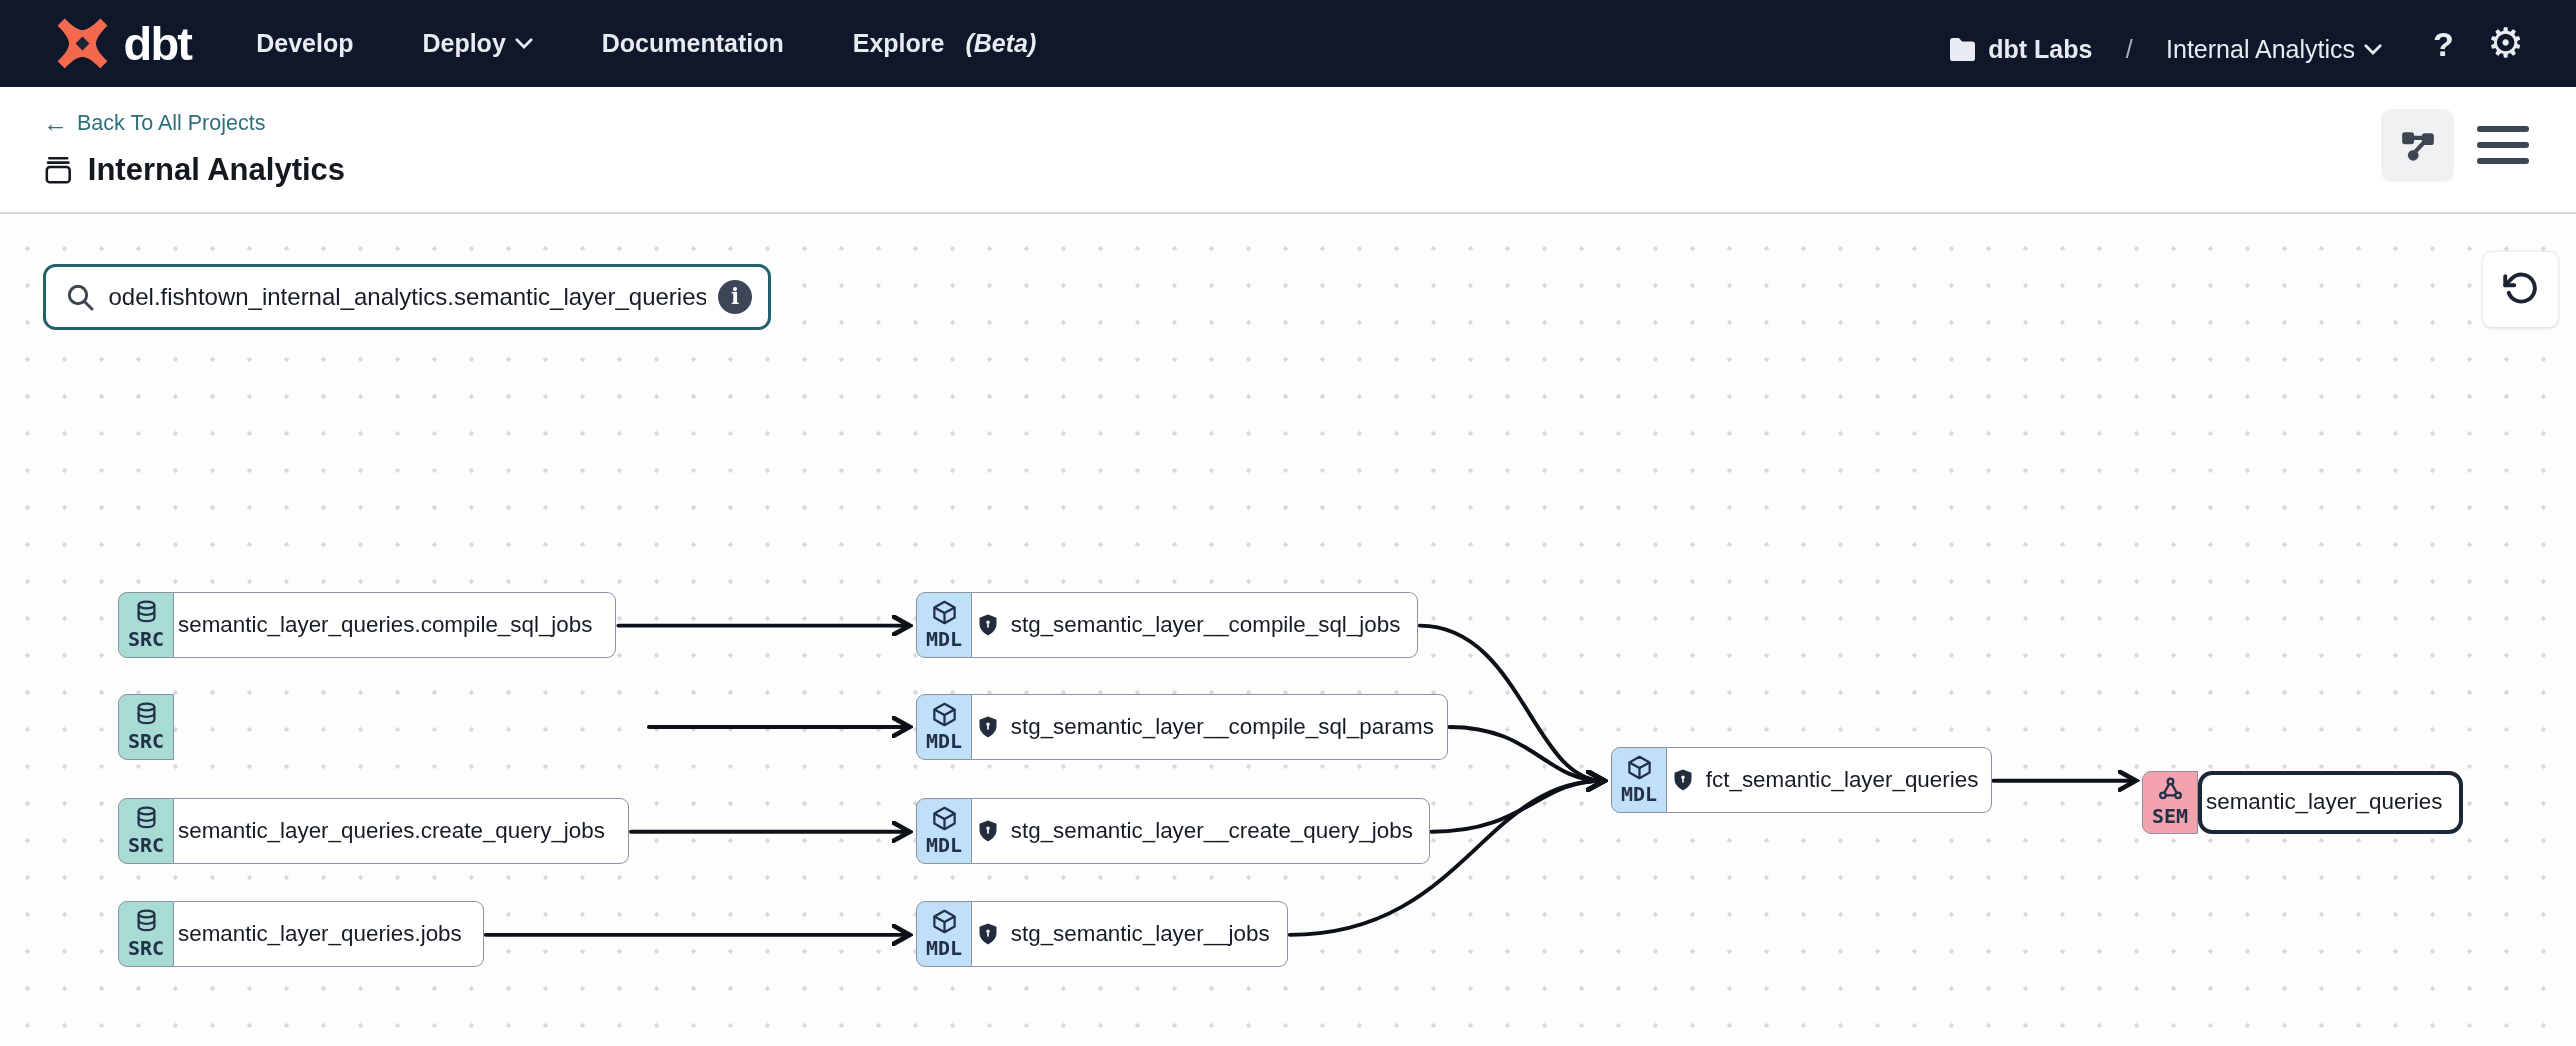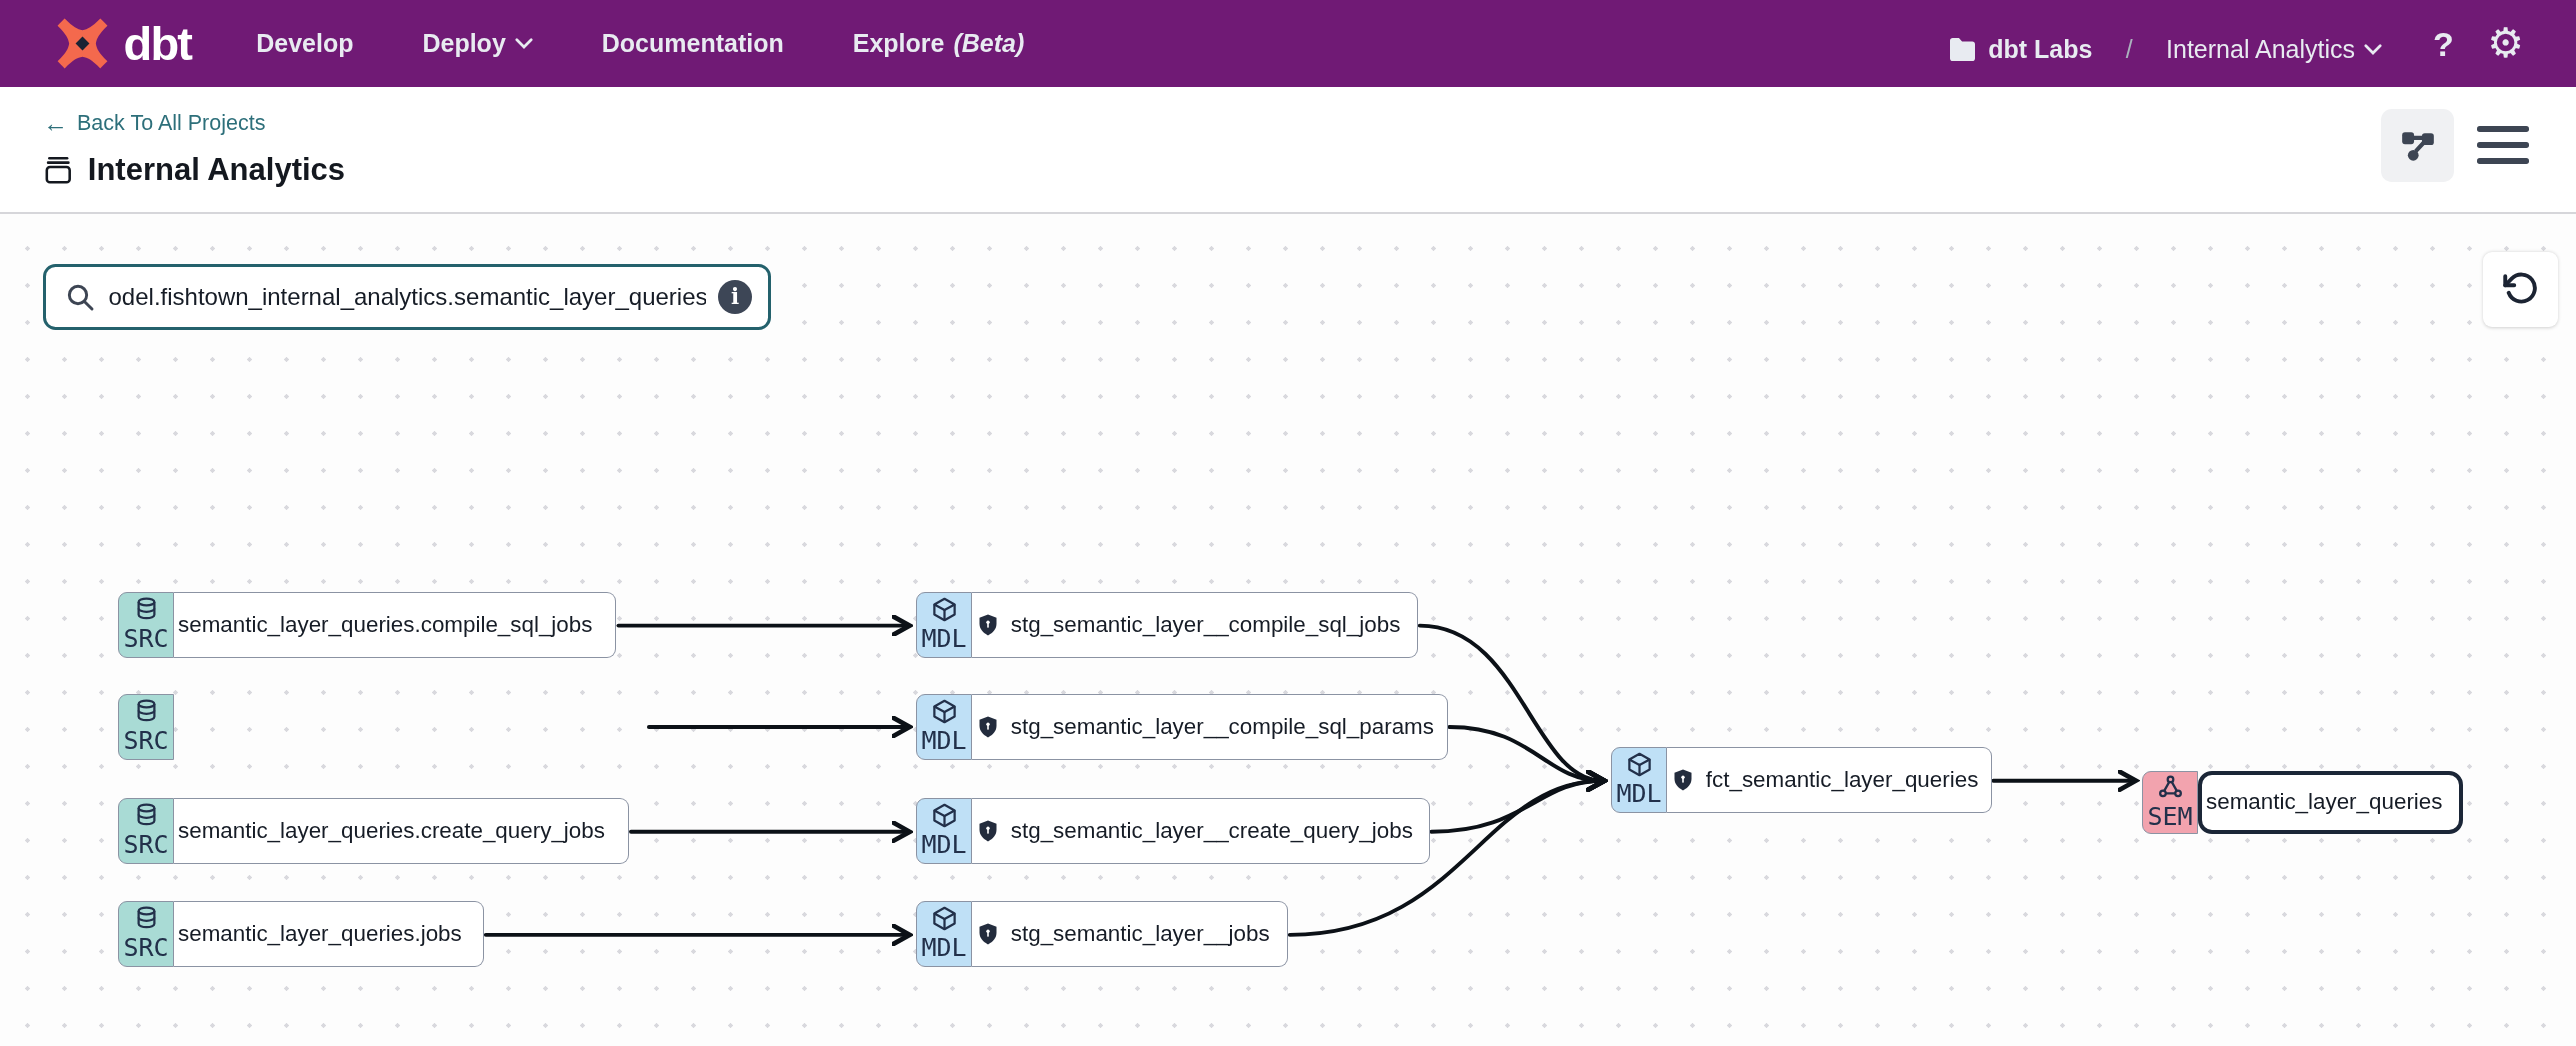--- a/index.html
+++ b/index.html
@@ -1,27 +1,27 @@
 <!DOCTYPE html>
 <html style="font-size:14.3px"><head>
 <meta charset="utf-8">
 <style>
   * { margin:0; padding:0; box-sizing:border-box; }
   html,body { width:2576px; height:1047px; overflow:hidden; background:#fff;
               font-family:"Liberation Sans", sans-serif; }
 
   
-  .navbar { height:87px; background:#701a75; display:flex; align-items:center;
+  .navbar { height:87px; background:#0f172a; display:flex; align-items:center;
             padding:0 52px 0 54px; color:#e8ebf1; }
   .logo { display:flex; align-items:center; gap:12.5px; margin-right:65px; }
   .logo-mark { width:57px; height:57px; }
   .logo-word { font-size:47px; font-weight:bold; color:#fff; letter-spacing:-1.8px; }
   .nav-menu { display:flex; align-items:center; gap:69px; font-size:25px; font-weight:600; }
   .nav-item { display:flex; align-items:center; gap:9px; cursor:pointer; white-space:nowrap; }
-  .nav-item .suffix { font-style:italic; font-weight:600; }
+  .nav-item .suffix { font-style:italic; font-weight:600;margin-left:12px; }
   .nav-right { margin-left:auto; display:flex; align-items:flex-end; gap:28px; font-size:25px; }
   .crumb-org { font-weight:bold; display:flex; align-items:center; gap:10.8px; }
   .crumb-sep { color:#aab1bd; margin:0 5.4px; }
   .crumb-project { display:flex; align-items:center; gap:9px; font-weight:500; }
   .nav-icon-btn { display:flex; align-items:center; justify-content:center; cursor:pointer; }
   .help-q { font-size:34px; font-weight:bold; margin-left:23px; }
   .gear { font-size:41px; line-height:1; margin-left:5.4px; }
 
   
   .pageheader { height:125px; background:#fff; position:relative; padding:21.5px 0 0 43px; }
@@ -62,21 +62,21 @@
                border-radius:9px; box-shadow:0 0.9px 3.6px rgba(0,0,0,.18);
                display:flex; align-items:center; justify-content:center; cursor:pointer; }
   .reset-btn svg { width:36px; height:36px; color:#1c2433; }
 
   
   .node { position:absolute; display:flex; cursor:pointer; }
   .nbadge { width:56px; flex:none; display:flex; flex-direction:column; align-items:center;
             justify-content:center; gap:0.9px; border:1.8px solid #8b93a3;
             border-radius:9px 0 0 9px; color:#22304a; }
   .nbadge svg { width:27px; height:27px; }
-  .nbadge .btext { font-family:"DejaVu Sans Mono", monospace; font-size:25px; font-weight:400; }
+  .nbadge .btext { font-family:"DejaVu Sans Mono", monospace; font-size:20px; font-weight:700; }
   .nbody { flex:1; background:#fff; border:1.8px solid #8b93a3; border-left:none;
            border-radius:0 9px 9px 0; display:flex; align-items:center; gap:10.8px;
            padding:0 4px; overflow:hidden; }
   .nbody svg { width:24px; height:24px; flex:none; }
   .nlabel { font-size:22.4px; color:#161c26; white-space:nowrap; }
   .node.selected .nbody { border:4.5px solid #1b2637; border-radius:14px; }
 </style>
 </head>
 <body>
 

